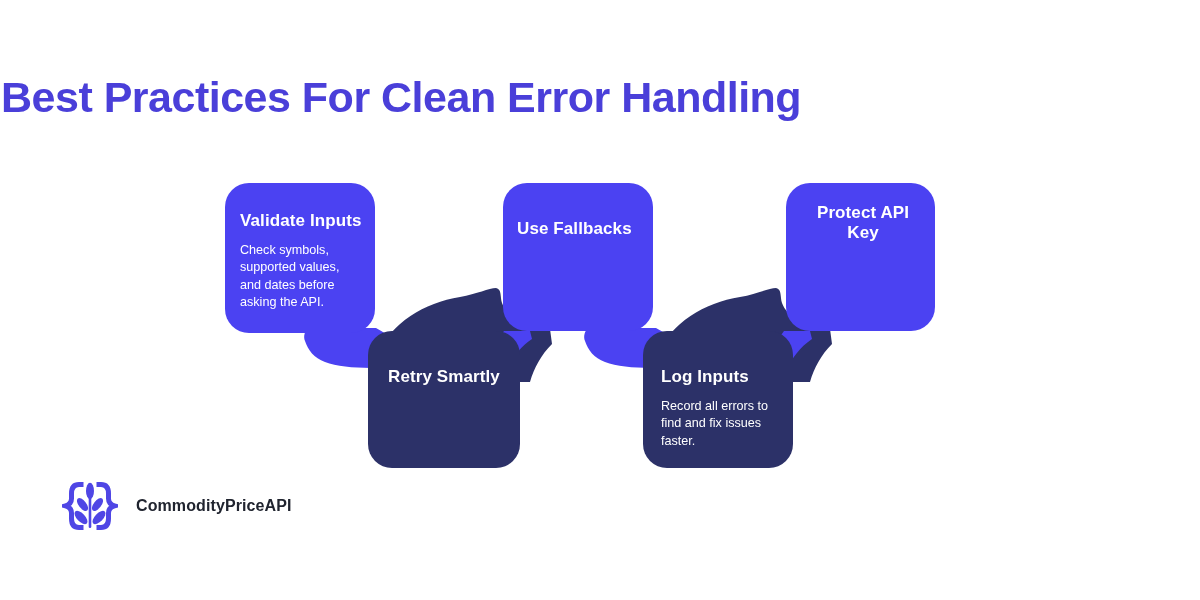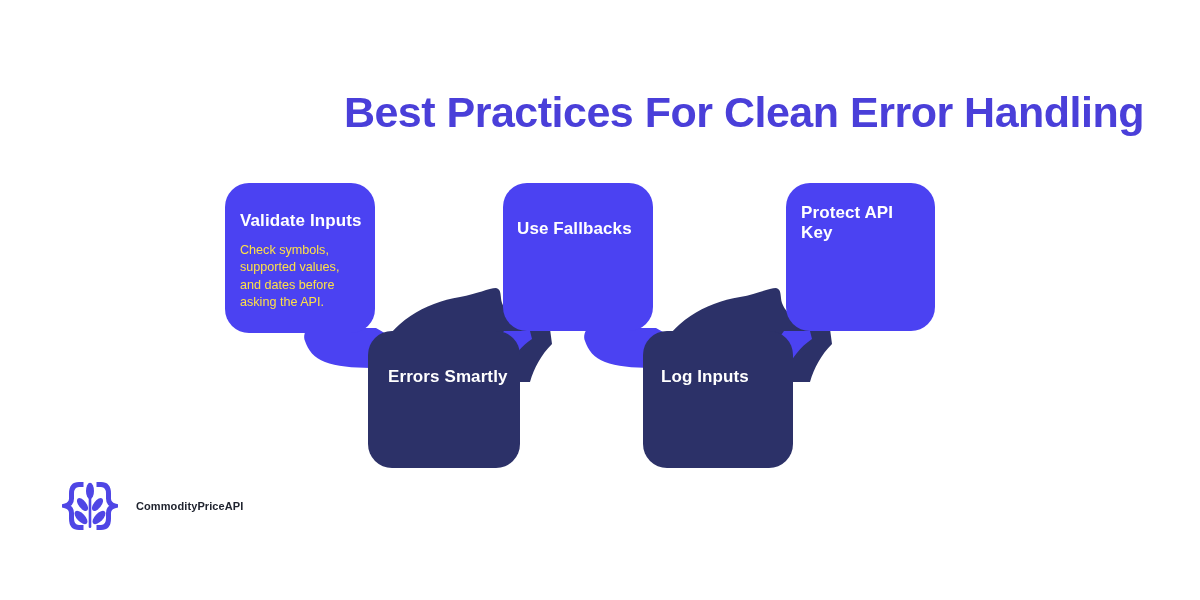--- a/index.html
+++ b/index.html
@@ -10,50 +10,50 @@
     --logo:#4f46e5;
     --background:#ffffff;
   }
   html,body{margin:0;padding:0;}
   body{
     width:1200px;height:600px;position:relative;overflow:hidden;
     background:var(--background);
     font-family:"Liberation Sans",sans-serif;
   }
   .heading{
-    position:absolute;top:72px;left:0;width:1128px;margin:16px;
-    text-align:right;
+    position:absolute;top:72px;left:0;width:1128px;margin:1px;
+    text-align:left;
     font-size:43px;font-weight:bold;letter-spacing:-0.5px;
     color:var(--heading);
   }
   svg.connectors{position:absolute;left:0;top:0;z-index:1;}
   .card{
     position:absolute;z-index:2;box-sizing:border-box;
     border-radius:24px;color:#ffffff;
   }
   .card.purple{background:var(--card-purple);}
   .card.navy{background:var(--card-navy);}
   .card h2{
     margin:0 0 11px 0;font-size:17px;font-weight:bold;letter-spacing:0.1px;
   }
   .card p{
     margin:0;font-size:12.6px;line-height:1.38;font-weight:normal;
-    color:#fde047;
+    color:#ffffff;
   }
   #card-1{left:225px;top:183px;width:150px;height:150px;padding:28px 12px 0 15px;}
   #card-2{left:368px;top:331px;width:152px;height:137px;padding:36px 12px 0 20px;}
   #card-3{left:503px;top:183px;width:150px;height:148px;padding:36px 10px 0 14px;}
   #card-4{left:643px;top:331px;width:150px;height:137px;padding:36px 12px 0 18px;}
-  #card-5{left:786px;top:183px;width:149px;height:148px;padding:20px 10px 0 15px;}
+  #card-5{left:786px;top:183px;width:149px;height:148px;padding:20px 10px 0 15px;text-align:center;}
   .brand{
     position:absolute;left:62px;top:478px;z-index:2;
     display:flex;align-items:center;gap:18px;
   }
   .brand-name{
-    font-size:11px;font-weight:bold;color:var(--brand-text);
+    font-size:16px;font-weight:bold;color:var(--brand-text);
     letter-spacing:0.1px;
   }
 </style>
 </head>
 <body>
 
 <h1 class="heading">Best Practices For Clean Error Handling</h1>
 
 <svg class="connectors" width="1200" height="600" viewBox="0 0 1200 600" aria-hidden="true">
 
@@ -69,29 +69,30 @@
     <path style="fill:var(--card-purple)" d="M 530 331 L 504 331 C 497 341 489 349 480 354 C 491 357 500 363 506 371 C 512 358 520 347 532 339 Z"></path>
   </g>
 </svg>
 
 <div class="card purple" id="card-1">
   <h2>Validate Inputs</h2>
   <p>Check symbols, supported values, and dates before asking the API.</p>
 </div>
 
 <div class="card navy" id="card-2">
-  <h2>Errors Smartly</h2>
+  <h2>Retry Smartly</h2>
 </div>
 
 <div class="card purple" id="card-3">
   <h2>Use Fallbacks</h2>
 </div>
 
 <div class="card navy" id="card-4">
   <h2>Log Inputs</h2>
+  <p>Record all errors to find and fix issues faster.</p>
 </div>
 
 <div class="card purple" id="card-5">
   <h2>Protect API Key</h2>
 </div>
 
 <div class="brand">
   <svg width="56" height="56" viewBox="0 0 56 56" aria-hidden="true">
     <g fill="none" stroke="var(--logo)" stroke-width="5">
       <path d="M 21.5 6.5 L 17 6.5 C 11.5 6.5 9.5 10.5 9.5 15.5 L 9.5 20.5 C 9.5 24.5 7 26.8 3.5 27.8 C 7 28.8 9.5 31 9.5 35 L 9.5 40.5 C 9.5 45.5 11.5 49.5 17 49.5 L 21.5 49.5"></path>

